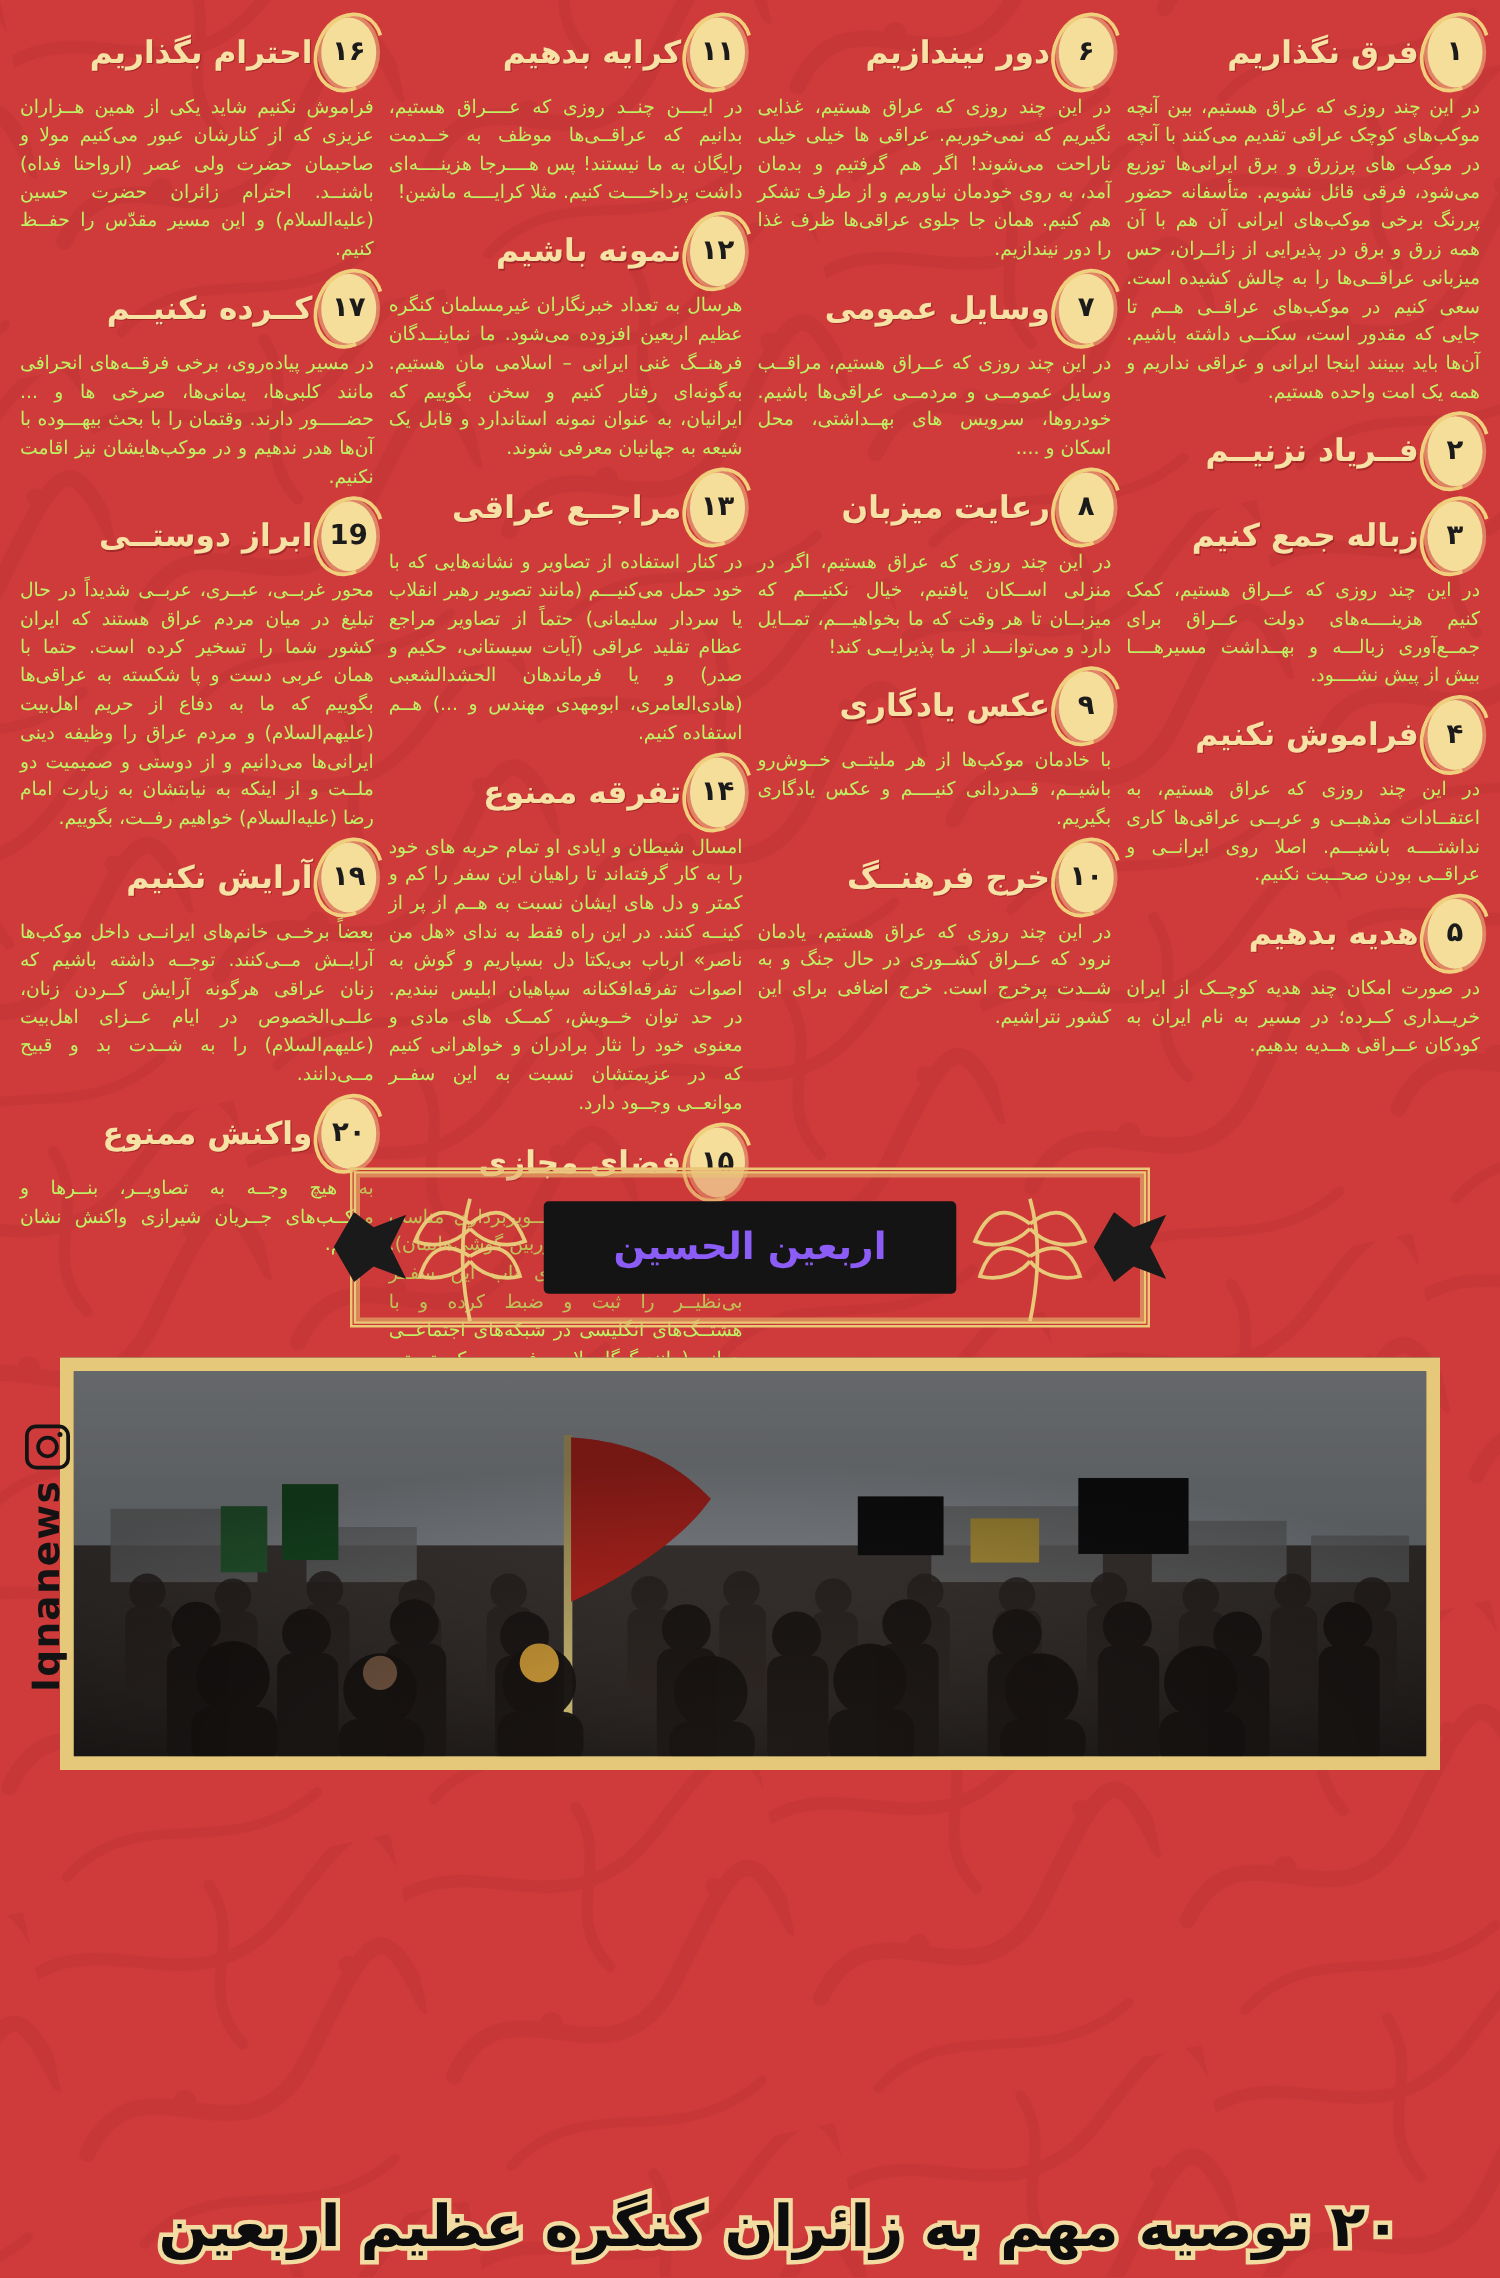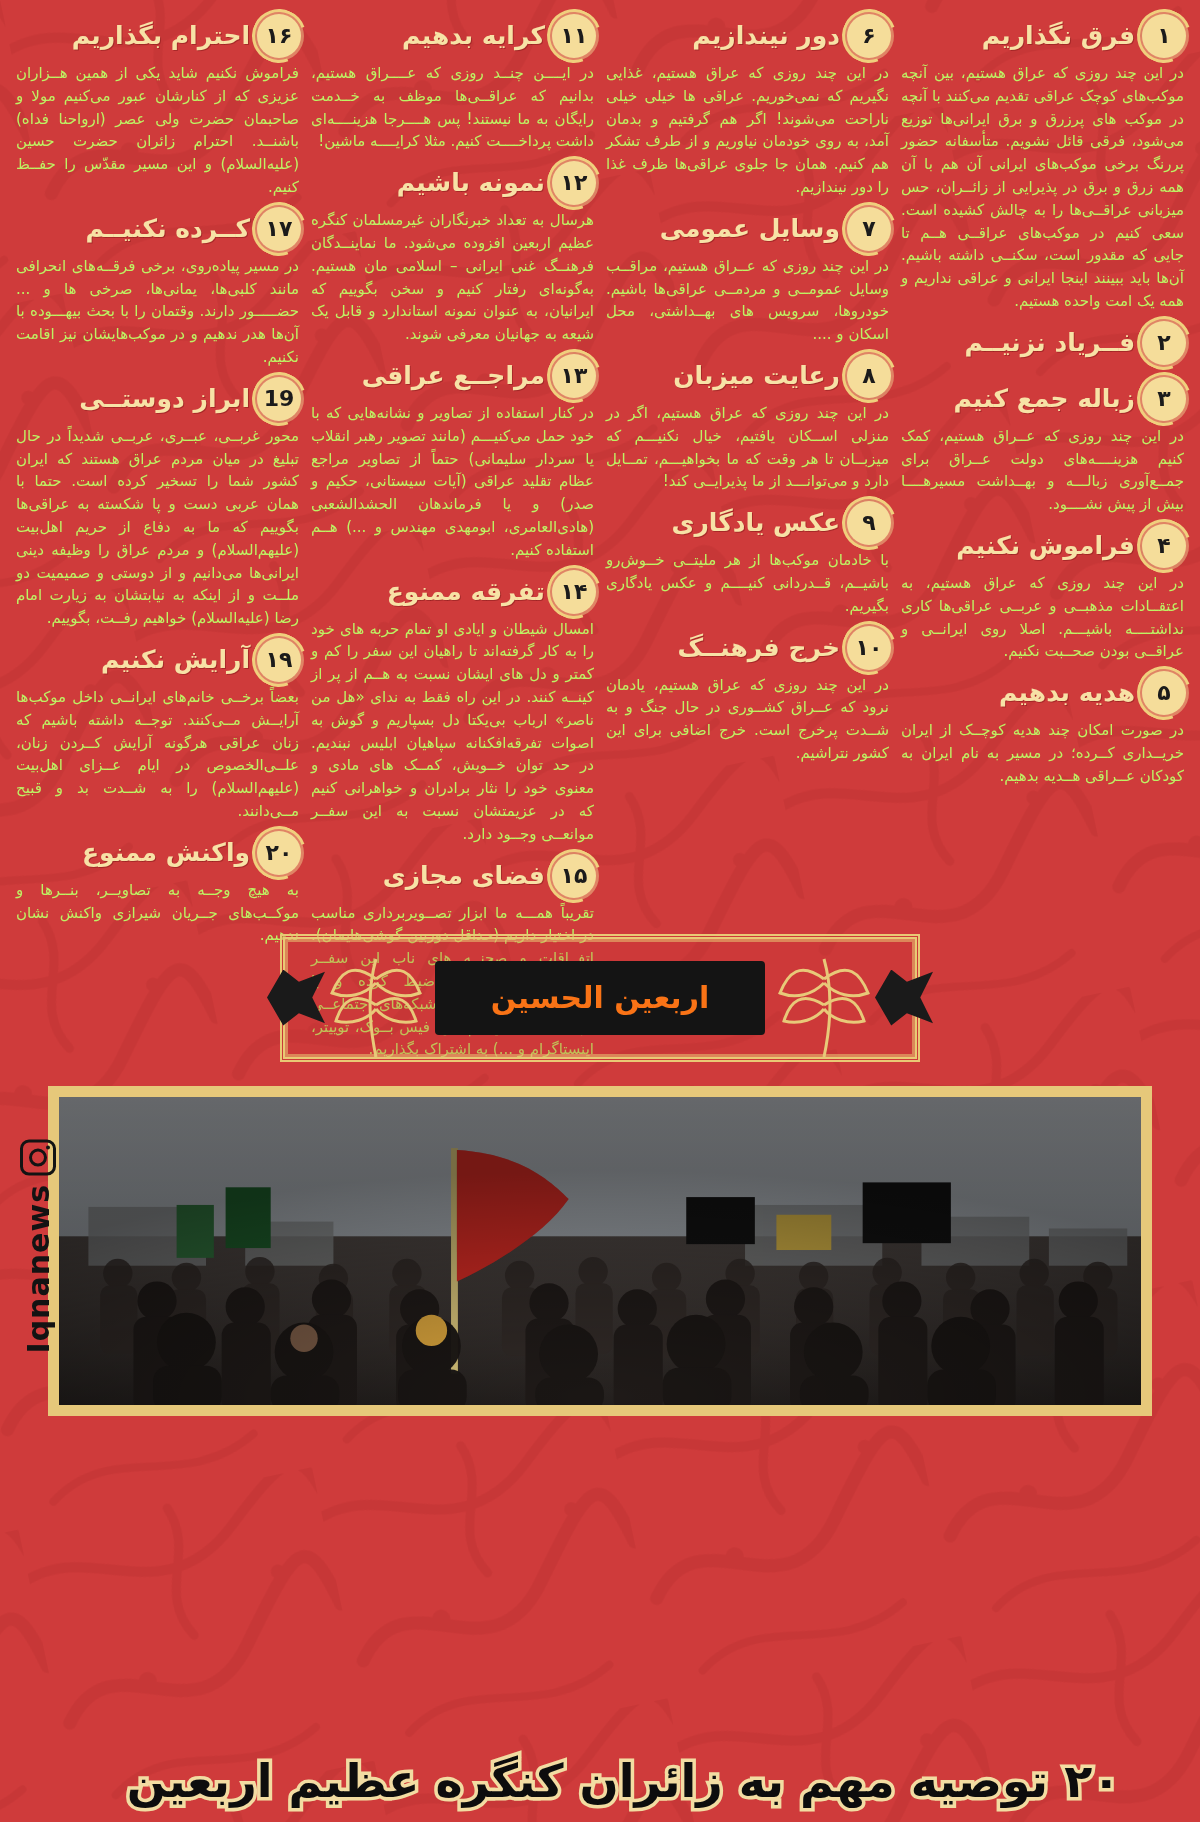--- a/index.html
+++ b/index.html
@@ -32,21 +32,21 @@
   }
   .tip-col{display:flex;flex-direction:column;}
   .tip-card{margin-bottom:8px;}
   .tip-head{
     display:flex;flex-direction:row;align-items:center;
     justify-content:flex-start;gap:7px;
     margin-bottom:4px;
   }
   .badge{
     flex:0 0 auto;
-    width:44px;height:44px;border-radius:50%;
+    width:44px;height:56px;border-radius:50%;
     background:#f5dd9a;
     display:flex;align-items:center;justify-content:center;
     color:#1b1b1b;
     font-size:22px;font-weight:bold;
     box-shadow:0 0 0 3px rgba(245,221,154,.45);
     position:relative;
     font-family:"DejaVu Sans",sans-serif;
     line-height:1;
   }
   .badge::after{
@@ -92,21 +92,21 @@
     clip-path:polygon(0 50%,28% 0,55% 22%,100% 4%,78% 50%,100% 96%,55% 78%,28% 100%);
   }
   #banner-frame::before{right:-18px;}
   #banner-frame::after{left:-18px;}
   #banner-plaque{
     width:330px;height:74px;background:#141414;
     display:flex;align-items:center;justify-content:center;
     border-radius:4px;
   }
   #banner-calligraphy{
-    color:#f97316;font-size:30px;font-weight:bold;
+    color:#8b5cf6;font-size:30px;font-weight:bold;
     letter-spacing:-1px;
   }
   .palm{
     position:absolute;top:14px;width:116px;height:120px;z-index:3;
   }
   .palm svg{width:100%;height:100%;}
   
   #photo-wrap{
     position:absolute;left:48px;top:1086px;
     width:1104px;height:330px;

